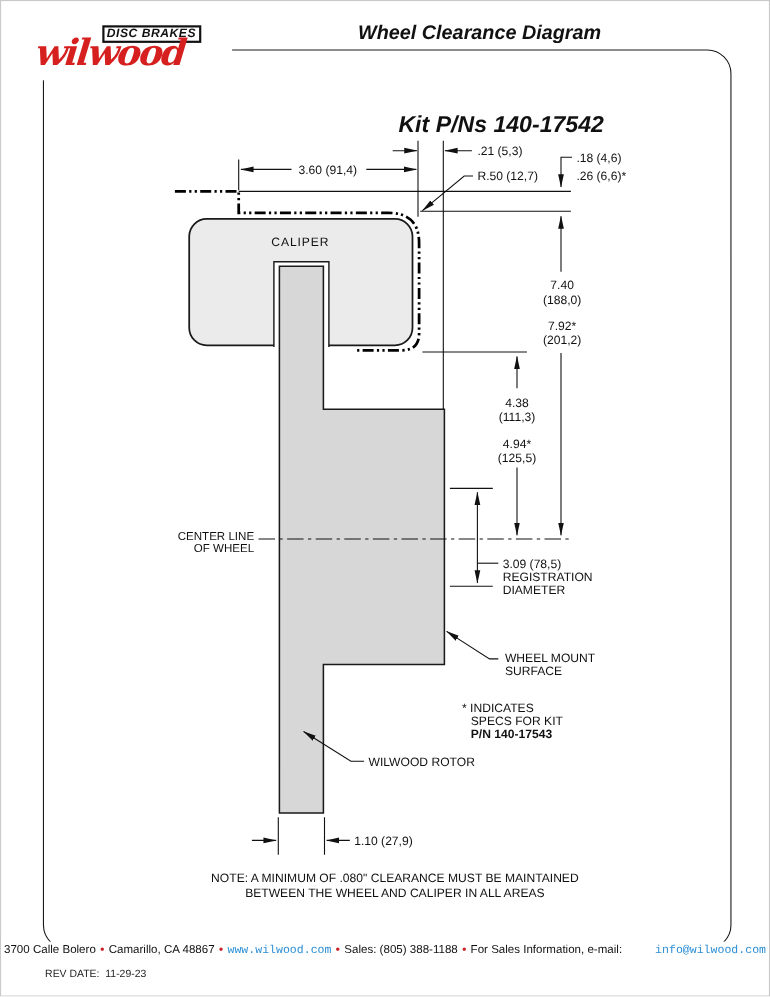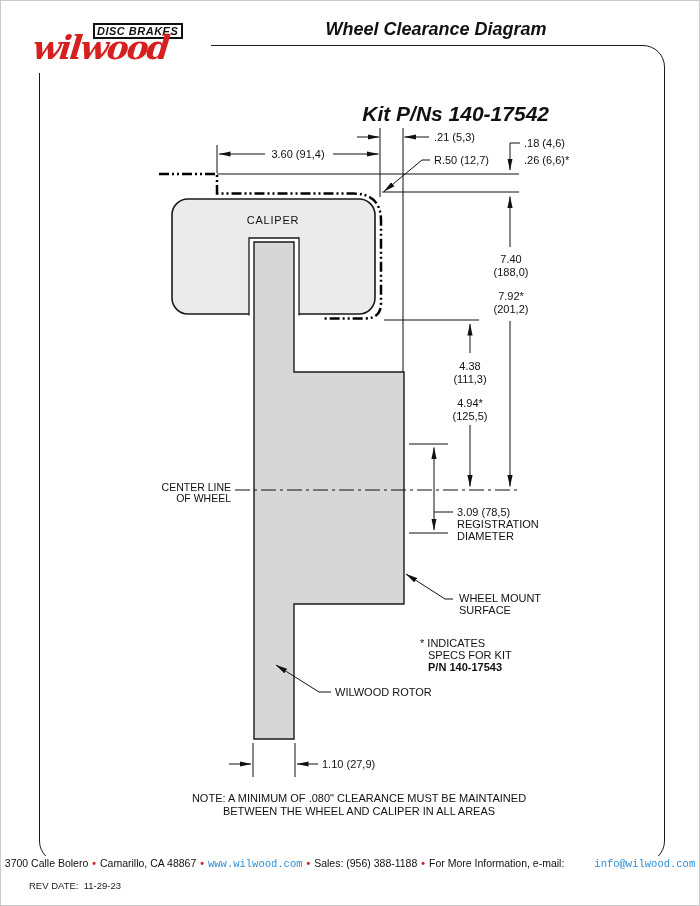--- a/index.html
+++ b/index.html
@@ -26,21 +26,21 @@
 
   #diagram{position:absolute;left:0;top:0;z-index:2;}
 
   
   #footer{position:absolute;top:855px;left:50%;transform:translateX(-50%);
         background:#fff;z-index:3;white-space:nowrap;padding:0 8px;
         font-size:10.5px;color:#111;line-height:14px;}
   #footer .f-red{color:#cc2027;font-weight:bold;margin:0 4px;}
   #footer .f-blue{color:#2d8fd5;text-decoration:none;font-family:Liberation Mono, monospace;}
   #footer .f-gap{margin-left:3px;padding-left:27px;}
-  #revdate{position:absolute;left:28px;top:879px;font-size:9.5px;color:#222;
+  #revdate{position:absolute;left:40px;top:879px;font-size:9.5px;color:#222;
         white-space:pre;z-index:3;}
 
   svg text{fill:#111;font-family:"Liberation Sans",sans-serif;font-size:11px;}
   svg .sm{font-size:10.5px;}
   svg .bold{font-weight:bold;}
   svg .cal{letter-spacing:.8px;}
 </style>
 </head>
 <body>
 
@@ -133,18 +133,18 @@
     <text x="419" y="646">* INDICATES</text>
     <text x="427" y="658">SPECS FOR KIT</text>
     <text class="bold" x="427" y="670">P/N 140-17543</text>
     <text x="334" y="695">WILWOOD ROTOR</text>
     <text x="321" y="767">1.10 (27,9)</text>
     <text x="358" y="801" text-anchor="middle">NOTE: A MINIMUM OF .080" CLEARANCE MUST BE MAINTAINED</text>
     <text x="358" y="814" text-anchor="middle">BETWEEN THE WHEEL AND CALIPER IN ALL AREAS</text>
   </svg>
 
   <div id="footer">
-    <span>3700 Calle Bolero</span><span class="f-red">•</span><span>Camarillo, CA 48867</span><span class="f-red">•</span><a href="#" class="f-blue">www.wilwood.com</a><span class="f-red">•</span><span>Sales: (956) 388-1188</span><span class="f-red">•</span><span>For More Information, e-mail:</span><a href="#" class="f-blue f-gap">info@wilwood.com</a>
+    <span>3700 Calle Bolero</span><span class="f-red">•</span><span>Camarillo, CA 48867</span><span class="f-red">•</span><a href="#" class="f-blue">www.wilwood.com</a><span class="f-red">•</span><span>Sales: (805) 388-1188</span><span class="f-red">•</span><span>For Sales Information, e-mail:</span><a href="#" class="f-blue f-gap">info@wilwood.com</a>
   </div>
 
   <div id="revdate">REV DATE:  11-29-23</div>
 
 </div>
 
 </body></html>

